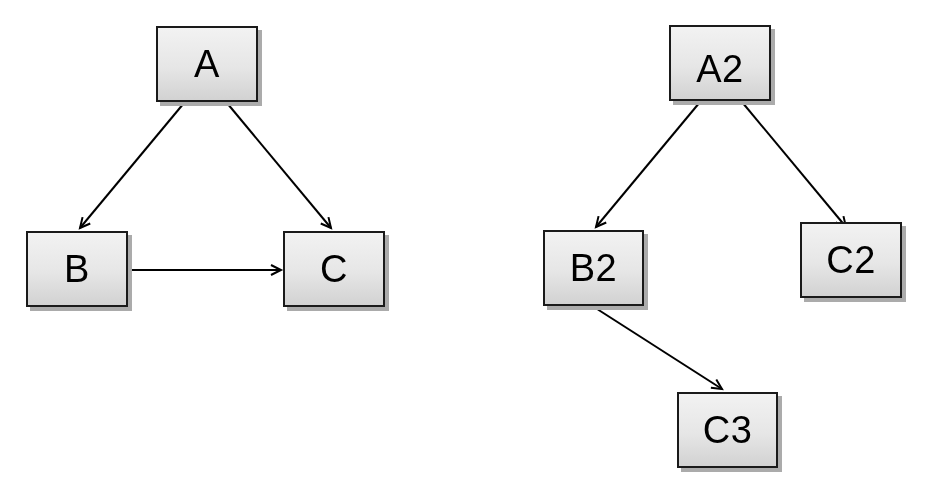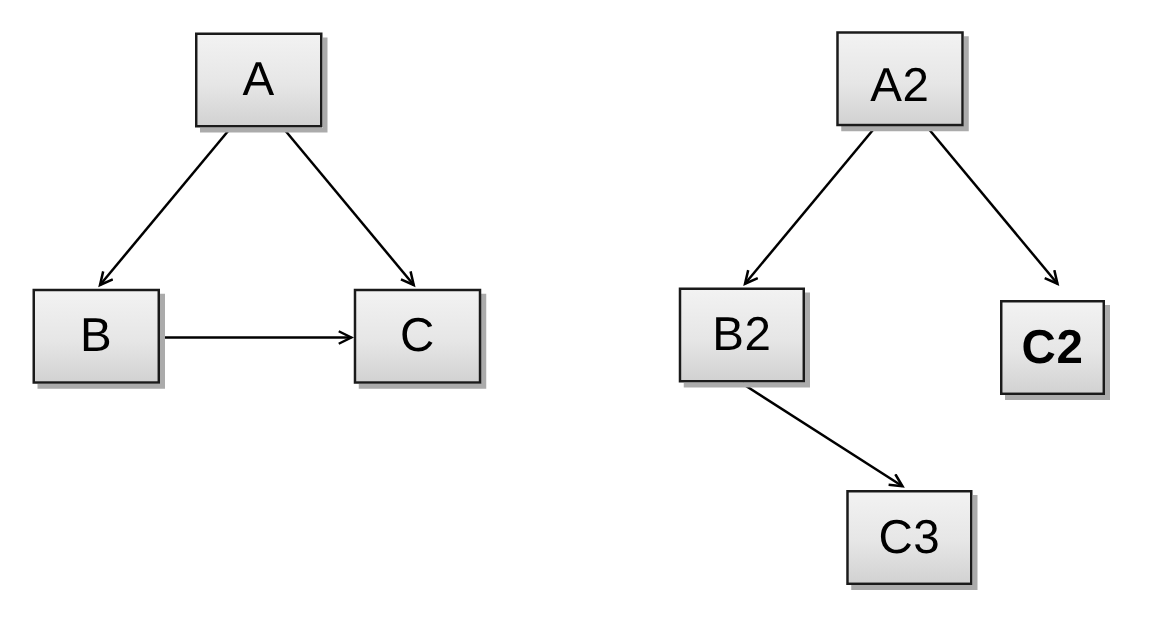--- a/index.html
+++ b/index.html
@@ -66,20 +66,20 @@
       </div>
       <div class="node" style="left: 283px; top: 231px; width: 102px; height: 76px; border-color: rgb(26, 26, 26); background: linear-gradient(rgb(242, 242, 242) 0%, rgb(230, 230, 230) 55%, rgb(210, 210, 210) 100%); box-shadow: rgb(171, 171, 171) 4px 4px 0px 0px;">
         <span class="node-label" style="color: rgb(0, 0, 0);">C</span>
       </div>
       <div class="node" style="left: 669px; top: 25px; width: 102px; height: 76px; border-color: rgb(26, 26, 26); background: linear-gradient(rgb(242, 242, 242) 0%, rgb(230, 230, 230) 55%, rgb(210, 210, 210) 100%); box-shadow: rgb(171, 171, 171) 4px 4px 0px 0px;">
         <span class="node-label" style="color: rgb(0, 0, 0); margin-top: 12px;">A2</span>
       </div>
       <div class="node" style="left: 543px; top: 230px; width: 101px; height: 76px; border-color: rgb(26, 26, 26); background: linear-gradient(rgb(242, 242, 242) 0%, rgb(230, 230, 230) 55%, rgb(210, 210, 210) 100%); box-shadow: rgb(171, 171, 171) 4px 4px 0px 0px;">
         <span class="node-label" style="color: rgb(0, 0, 0);">B2</span>
       </div>
-      <div class="node" style="left: 800px; top: 240px; width: 84px; height: 76px; border-color: rgb(26, 26, 26); background: linear-gradient(rgb(242, 242, 242) 0%, rgb(230, 230, 230) 55%, rgb(210, 210, 210) 100%); box-shadow: rgb(171, 171, 171) 4px 4px 0px 0px; font-weight: bold;">
+      <div class="node" style="left: 800px; top: 222px; width: 102px; height: 76px; border-color: rgb(26, 26, 26); background: linear-gradient(rgb(242, 242, 242) 0%, rgb(230, 230, 230) 55%, rgb(210, 210, 210) 100%); box-shadow: rgb(171, 171, 171) 4px 4px 0px 0px;">
         <span class="node-label" style="color: rgb(0, 0, 0);">C2</span>
       </div>
       <div class="node" style="left: 677px; top: 392px; width: 101px; height: 76px; border-color: rgb(26, 26, 26); background: linear-gradient(rgb(242, 242, 242) 0%, rgb(230, 230, 230) 55%, rgb(210, 210, 210) 100%); box-shadow: rgb(171, 171, 171) 4px 4px 0px 0px; text-align: center;">
         <span class="node-label" style="color: rgb(0, 0, 0);">C3</span>
       </div>
     </div>
 </div>
 
 </body></html>

